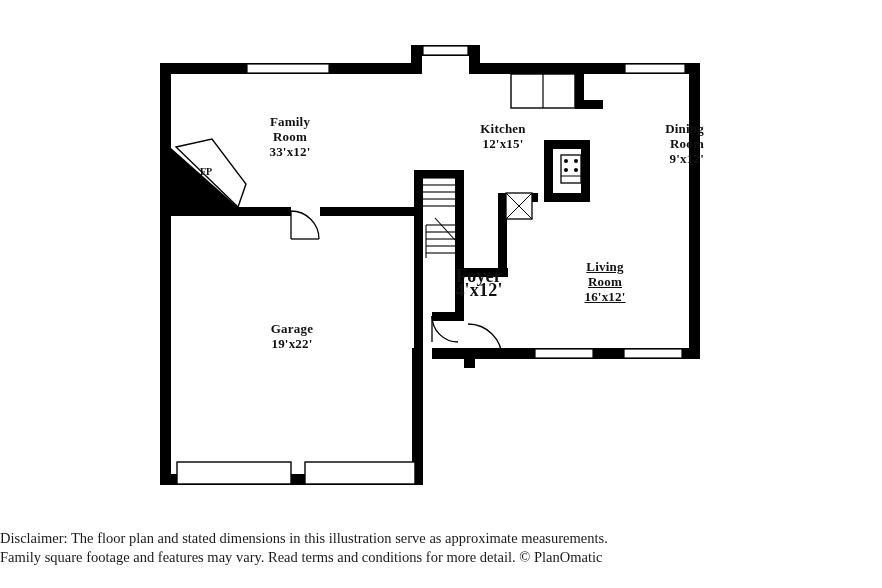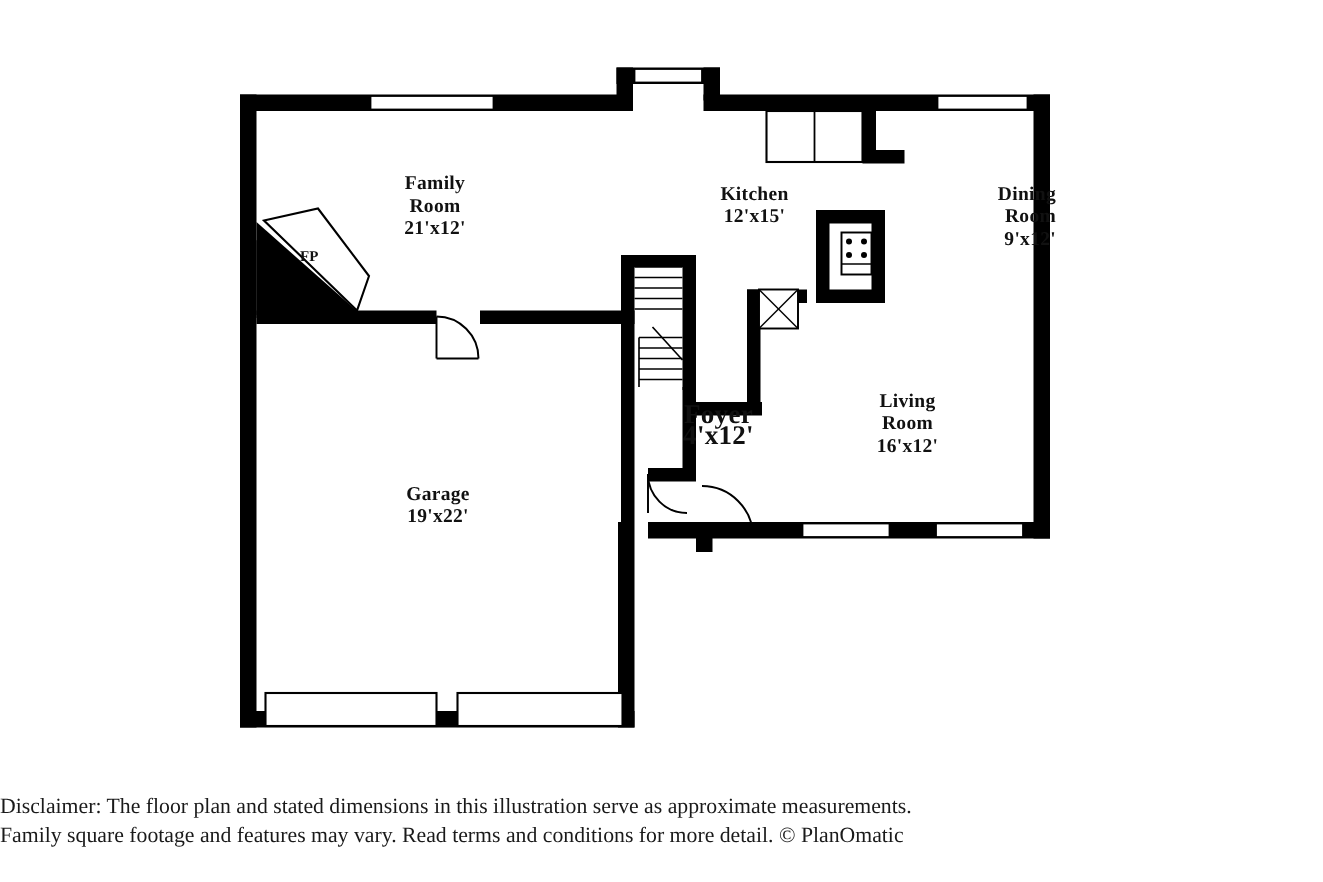--- a/index.html
+++ b/index.html
@@ -174,30 +174,30 @@
 
     <line x1="464" y1="277" x2="464" y2="312" stroke-width="0"></line>
   </g>
 
   <g></g>
 
 </svg>
 
 <div class="room-label" style="left: 230px; top: 114px; width: 120px;">Family
 Room
-21'x12'</div>
+33'x12'</div>
 
 <div class="room-label" style="left: 443px; top: 121px; width: 120px;">Kitchen
 12'x15'</div>
 
 <div class="room-label" style="left: 584px; top: 121px; width: 120px; text-align: right;">Dining
 Room
 9'x12'</div>
 
-<div class="room-label" style="left: 545px; top: 259px; width: 120px;">Living
+<div class="room-label" style="left: 545px; top: 259px; width: 120px; text-decoration: underline;">Living
 Room
 16'x12'</div>
 
 <div class="room-label" style="left: 424px; top: 269px; width: 110px; font-size: 18px; line-height: 14px;">Foyer
 4'x12'</div>
 
 <div class="room-label" style="left: 232px; top: 321px; width: 120px;">Garage
 19'x22'</div>
 
 <div class="fp-label" style="left: 200px; top: 166px;">FP</div>

